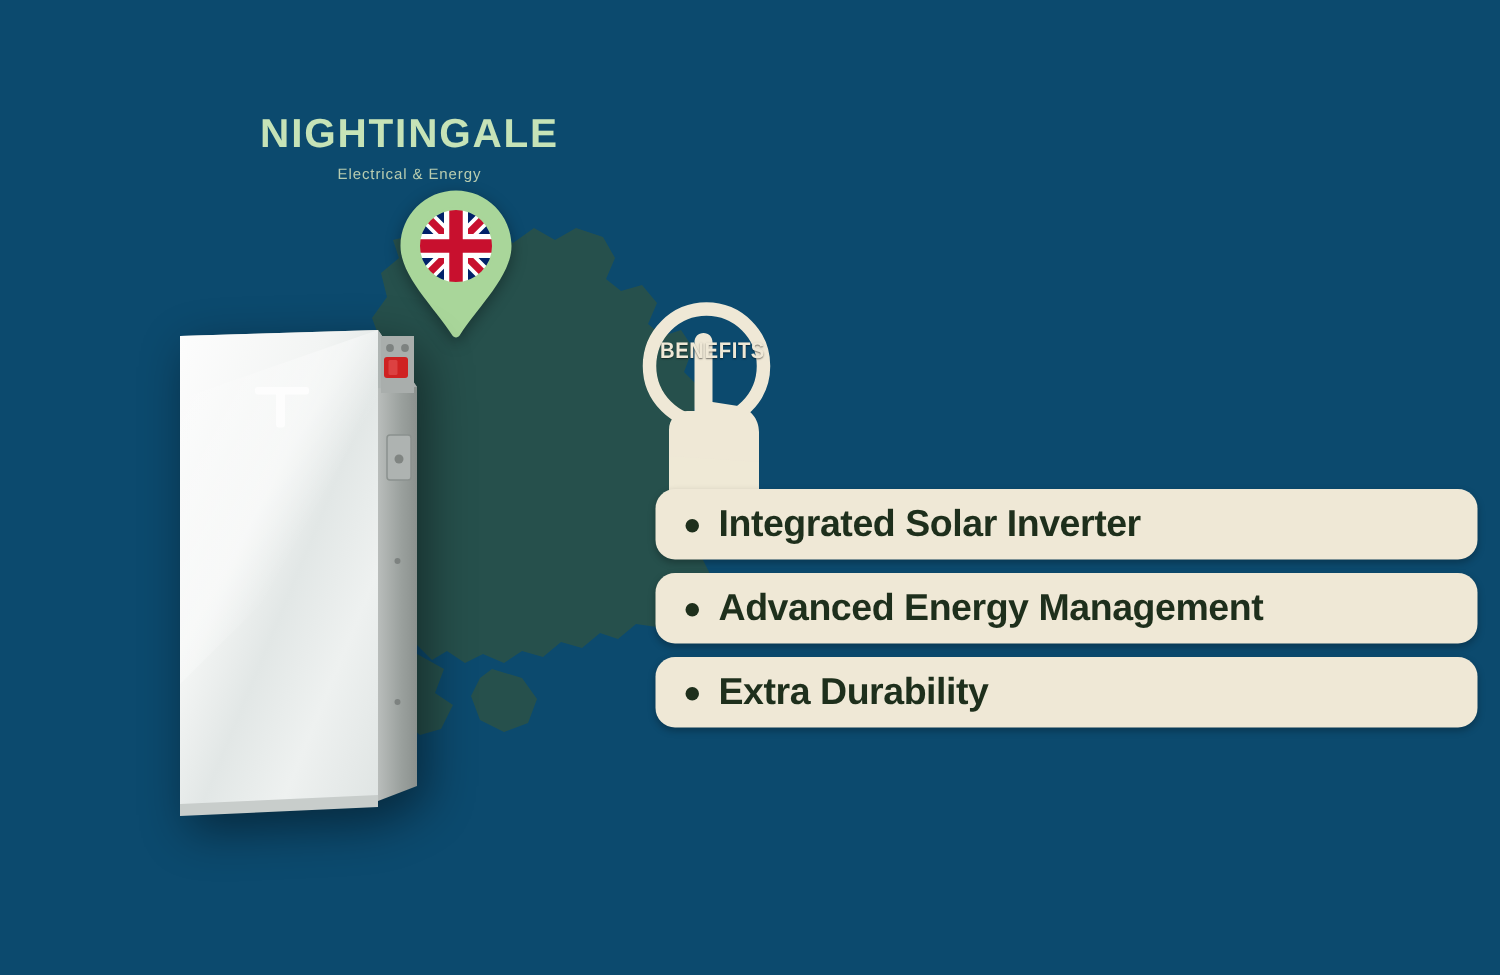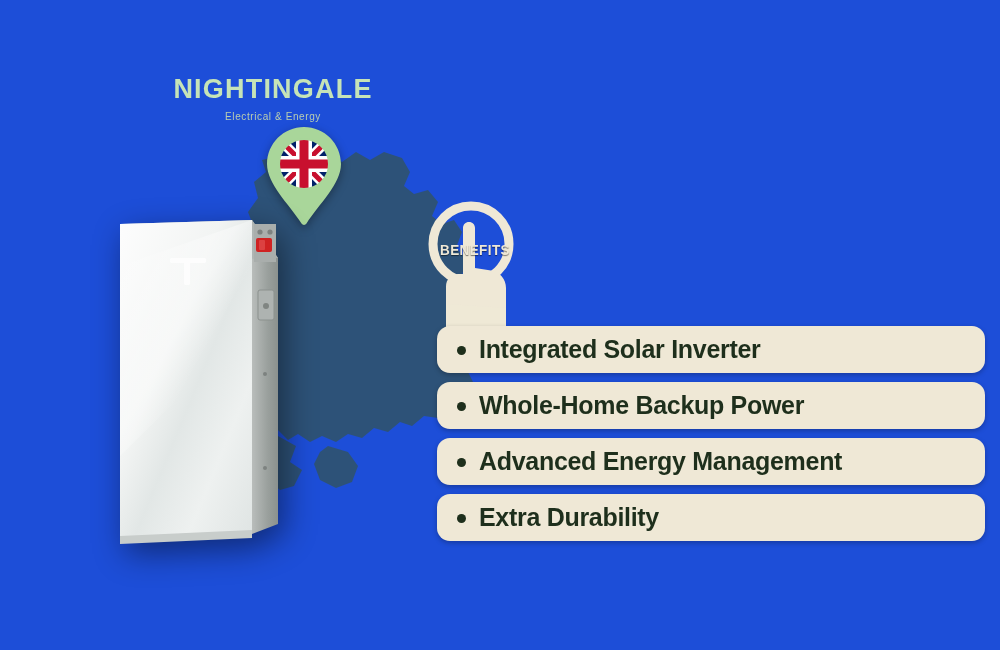--- a/index.html
+++ b/index.html
@@ -7,21 +7,21 @@
 
   html, body {
     width:1000px; height:650px;
     overflow:hidden;
     font-family:"Liberation Sans", sans-serif;
   }
 
   #poster {
     position:relative;
     width:1000px; height:650px;
-    background:#1d4ed8;
+    background:#0c4a6e;
     overflow:hidden;
   }
 
   
   .map-silhouette {
     position:absolute;
     left:232px; top:150px;
     width:300px; height:360px;
     opacity:.58;
     pointer-events:none;
@@ -72,21 +72,21 @@
 
   
   .benefits-badge {
     position:absolute;
     left:414px; top:196px;
     width:122px; height:135px;
   }
   .benefits-badge svg { width:100%; height:100%; display:block; }
   .benefits-word {
     position:absolute;
-    left:0; top:16px; width:122px; height:135px;
+    left:0; top:0; width:122px; height:135px;
     display:flex; align-items:flex-start; justify-content:center;
     pointer-events:none;
   }
   .benefits-word span {
     margin-top:30px;
     font-size:13.5px;
     font-weight:bold;
     letter-spacing:.4px;
     color:#efe8d6;
     text-shadow:0 1px 1px rgba(0,0,0,.5);
@@ -245,24 +245,20 @@
     </div>
   </div>
 
   <div class="benefits-list">
 
     <div class="benefit-pill">
       <span class="benefit-bullet"></span>
       <span class="benefit-text">Integrated Solar Inverter</span>
     </div>
 
-    <div class="benefit-pill">
-      <span class="benefit-bullet"></span>
-      <span class="benefit-text">Whole-Home Backup Power</span>
-    </div>
 
     <div class="benefit-pill">
       <span class="benefit-bullet"></span>
       <span class="benefit-text">Advanced Energy Management</span>
     </div>
 
     <div class="benefit-pill">
       <span class="benefit-bullet"></span>
       <span class="benefit-text">Extra Durability</span>
     </div>

